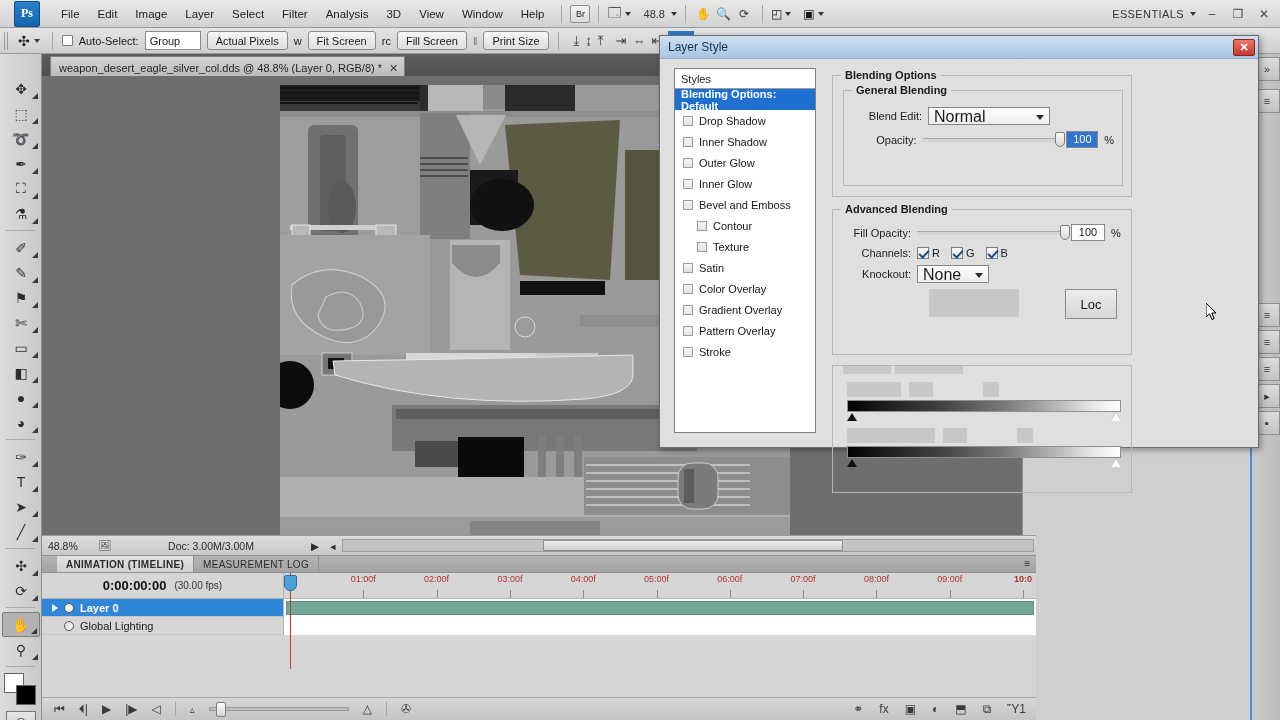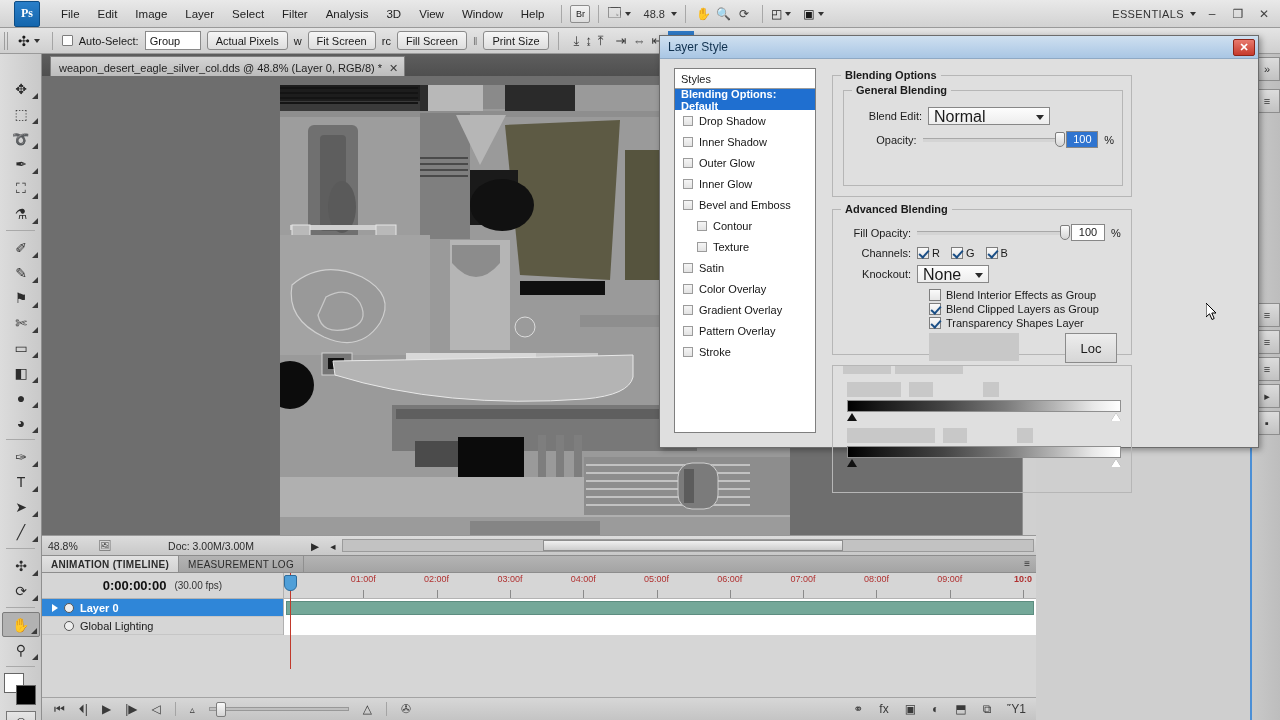--- a/index.html
+++ b/index.html
@@ -135,21 +135,21 @@
   .sb-hscroll{ flex:1; height:13px; background:#c2c2c2; border:1px solid #9b9b9b; position:relative; margin-right:2px;}
   .sb-hthumb{ position:absolute; left:200px; top:0; width:300px; height:100%; background:linear-gradient(#f0f0f0,#cdcdcd); border:1px solid #8e8e8e;}
 
   
   .tl-panel{
     position:absolute; left:42px; top:555px; width:994px; height:165px;
     background:#d6d6d6; border-top:1px solid #8d8d8d;
   }
   .tl-tabs{ display:flex; height:17px; background:linear-gradient(#b4b4b4,#a4a4a4); border-bottom:1px solid #8d8d8d; align-items:stretch; }
   .tl-tab{ font-size:10px; letter-spacing:.3px; padding:3px 9px 0; color:#2b2b2b; border-right:1px solid #8f8f8f; }
-  .tl-tab.active{ background:linear-gradient(#e2e2e2,#d2d2d2); font-weight:bold; }
+  .tl-tab.active{ background:linear-gradient(#e2e2e2,#d2d2d2); font-weight:bold;margin-left:15px; }
   .tl-menu{ margin-left:auto; padding:2px 6px 0; font-size:10px; color:#333; }
   .tl-head{ display:flex; height:26px; border-bottom:1px solid #b3b3b3; background:#d6d6d6; }
   .tl-time{ width:241px; display:flex; align-items:center; justify-content:center; gap:8px; }
   .tl-tc{ font-size:13px; font-weight:bold; color:#111; font-family:"Liberation Sans",sans-serif; }
   .tl-fps{ font-size:10px; color:#333; }
   .tl-ruler{ flex:1; position:relative; background:#d6d6d6; border-left:1px solid #b0b0b0; }
   .tick{ position:absolute; bottom:0; width:1px; height:8px; background:#8a8a8a; }
   .tick-lbl{ position:absolute; top:1px; font-size:9px; color:#b03030; transform:translateX(-50%); }
   .tl-rows{ background:#d6d6d6; }
   .tl-row{ display:flex; height:18px; align-items:center; border-bottom:1px solid #c6c6c6; }
@@ -793,34 +793,20 @@
                 </span>
               </div>
           </div>
           <div class="frm-row">
             <div class="frm-lbl">Knockout:</div>
             <div class="sel-box" style="width:72px">
               <span>None</span>
               <span class="dc"></span>
             </div>
           </div>
-          <div id="adv-checks" style="padding-left:96px">
-              <div class="ch-row" style="margin-bottom: 2px;">
-                <span class="ck"></span>
-                <span>Blend Interior Effects as Group</span>
-              </div>
-              <div class="ch-row" style="margin-bottom: 2px;">
-                <span class="ck on"></span>
-                <span>Blend Clipped Layers as Group</span>
-              </div>
-              <div class="ch-row" style="margin-bottom: 2px;">
-                <span class="ck on"></span>
-                <span>Transparency Shapes Layer</span>
-              </div>
-            </div>
           <div style="display:flex; gap:6px; padding-left:96px; margin-top:4px;">
             <div class="blur-box" style="width:90px;height:28px;"></div>
             <div class="lock-btn">Loc</div>
           </div>
         </div>
       </div>
 
       <div class="fs" style="left:172px; top:306px; width:300px; height:128px; overflow:hidden;">
         <div style="position:absolute; left:10px; top:-10px; display:flex; gap:4px;">
           <div class="blur-box" style="width:48px;height:18px;"></div>

